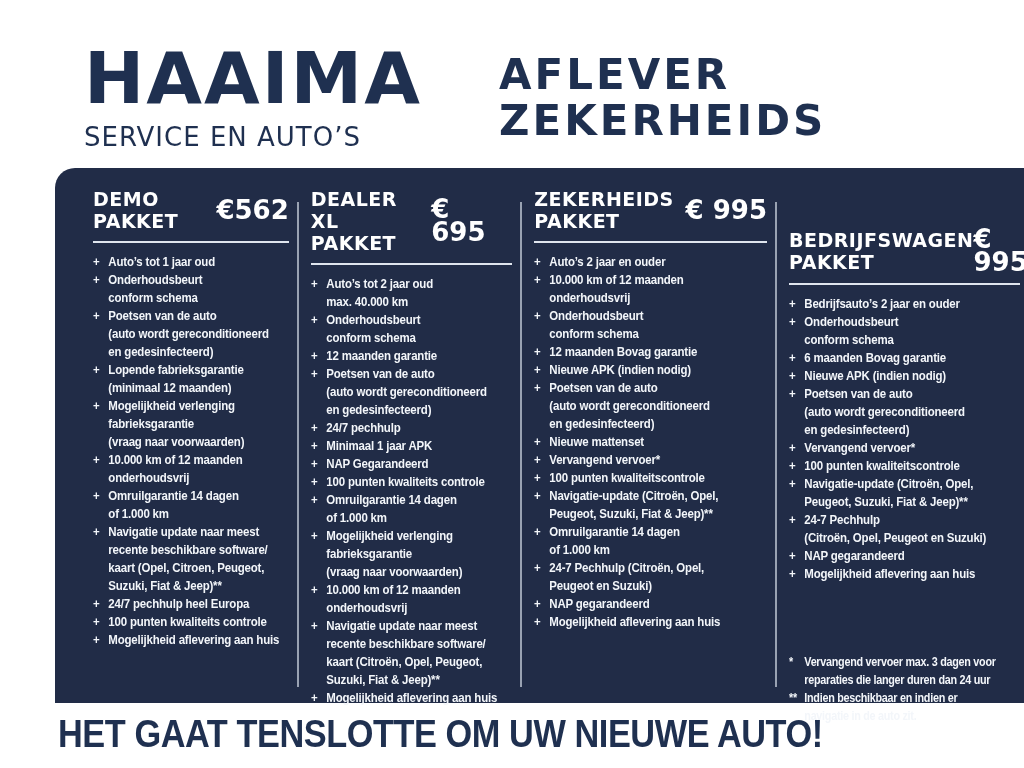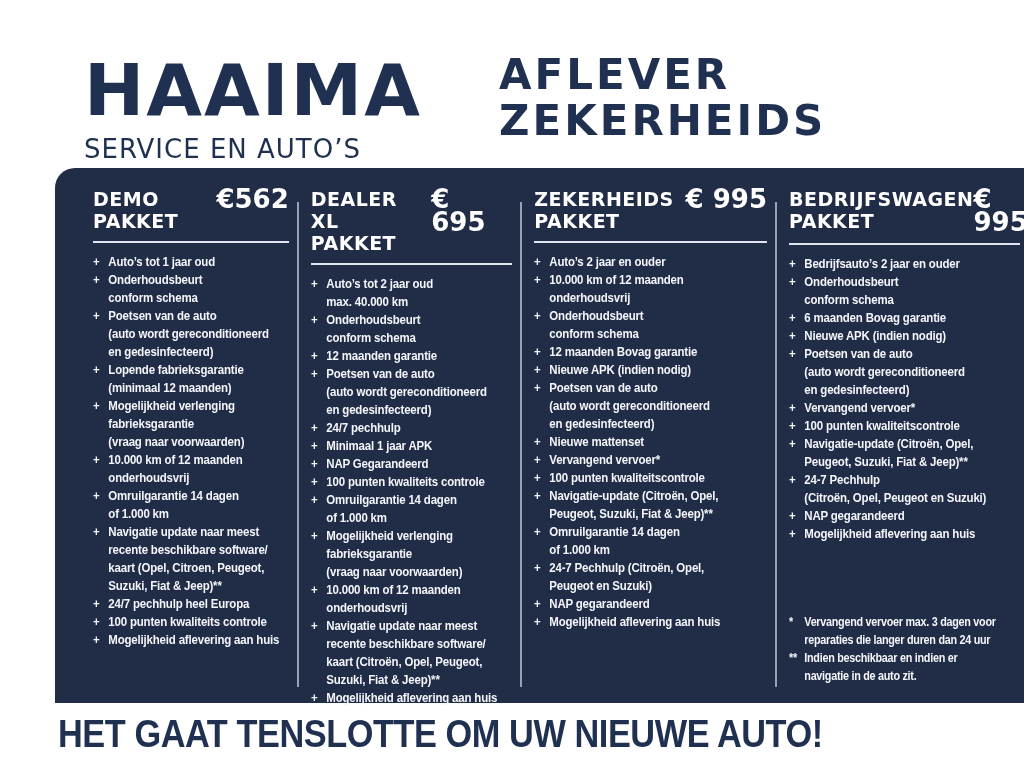--- a/index.html
+++ b/index.html
@@ -1,39 +1,39 @@
 <!DOCTYPE html>
 <html><head>
 <meta charset="utf-8">
 <style>
   html,body{margin:0;padding:0;background:#ffffff;}
   .page{position:relative;width:1024px;height:768px;background:#ffffff;overflow:hidden;
         font-family:"Liberation Sans",sans-serif;}
 
   
-  .logo{position:absolute;left:84px;top:54px;color:#1f3050;}
+  .logo{position:absolute;left:84px;top:42px;color:#1f3050;}
   .logo-name{font-family:"DejaVu Sans",sans-serif;font-weight:bold;font-size:72px;
              line-height:72px;letter-spacing:2px;}
   .logo-tagline{font-family:"DejaVu Sans",sans-serif;font-weight:normal;font-size:26px;
                 letter-spacing:1px;margin-top:8px;}
   .heading{position:absolute;left:460px;top:52px;color:#1f3050;
            font-family:"DejaVu Sans",sans-serif;font-weight:bold;font-size:42px;
            line-height:46px;letter-spacing:3px;margin-left:39px;}
 
   
   .panel{position:absolute;left:55px;top:168px;width:969px;height:535px;
          background:#212c47;border-radius:20px 0 0 0;display:flex;color:#f3f6fa;}
   .col{box-sizing:border-box;padding:20px 8px 0 12px;}
   .col--0{width:253px;padding-left:38px;}
   .col--1{width:233px;}
   .col--2{width:266px;}
-  .col--3{width:247px;padding-right:4px;}
+  .col--3{width:247px;padding-right:4px;margin-top:40px;}
   .vdivider{flex:none;width:2px;background:#99a2b2;margin:34px 0 16px;}
 
-  .pkg-head{display:flex;justify-content:space-between;align-items:flex-start;color:#ffffff;}
+  .pkg-head{display:flex;justify-content:space-between;align-items:center;color:#ffffff;}
   .pkg-name{font-family:"DejaVu Sans",sans-serif;font-weight:bold;font-size:19px;
             line-height:22px;letter-spacing:0.5px;}
   .pkg-name span{display:block;}
   .pkg-price{font-family:"DejaVu Sans",sans-serif;font-weight:bold;font-size:26px;line-height:23px;}
   .rule{height:2px;background:#dfe5ee;margin:9px 0 10px;}
 
   .items{list-style:none;margin:0;padding:0;font-size:12.75px;font-weight:bold;
          letter-spacing:-0.2px;line-height:18px;color:#f3f6fa;
          transform:scaleX(.9);transform-origin:0 0;width:111%;}
   .items li{display:flex;}

